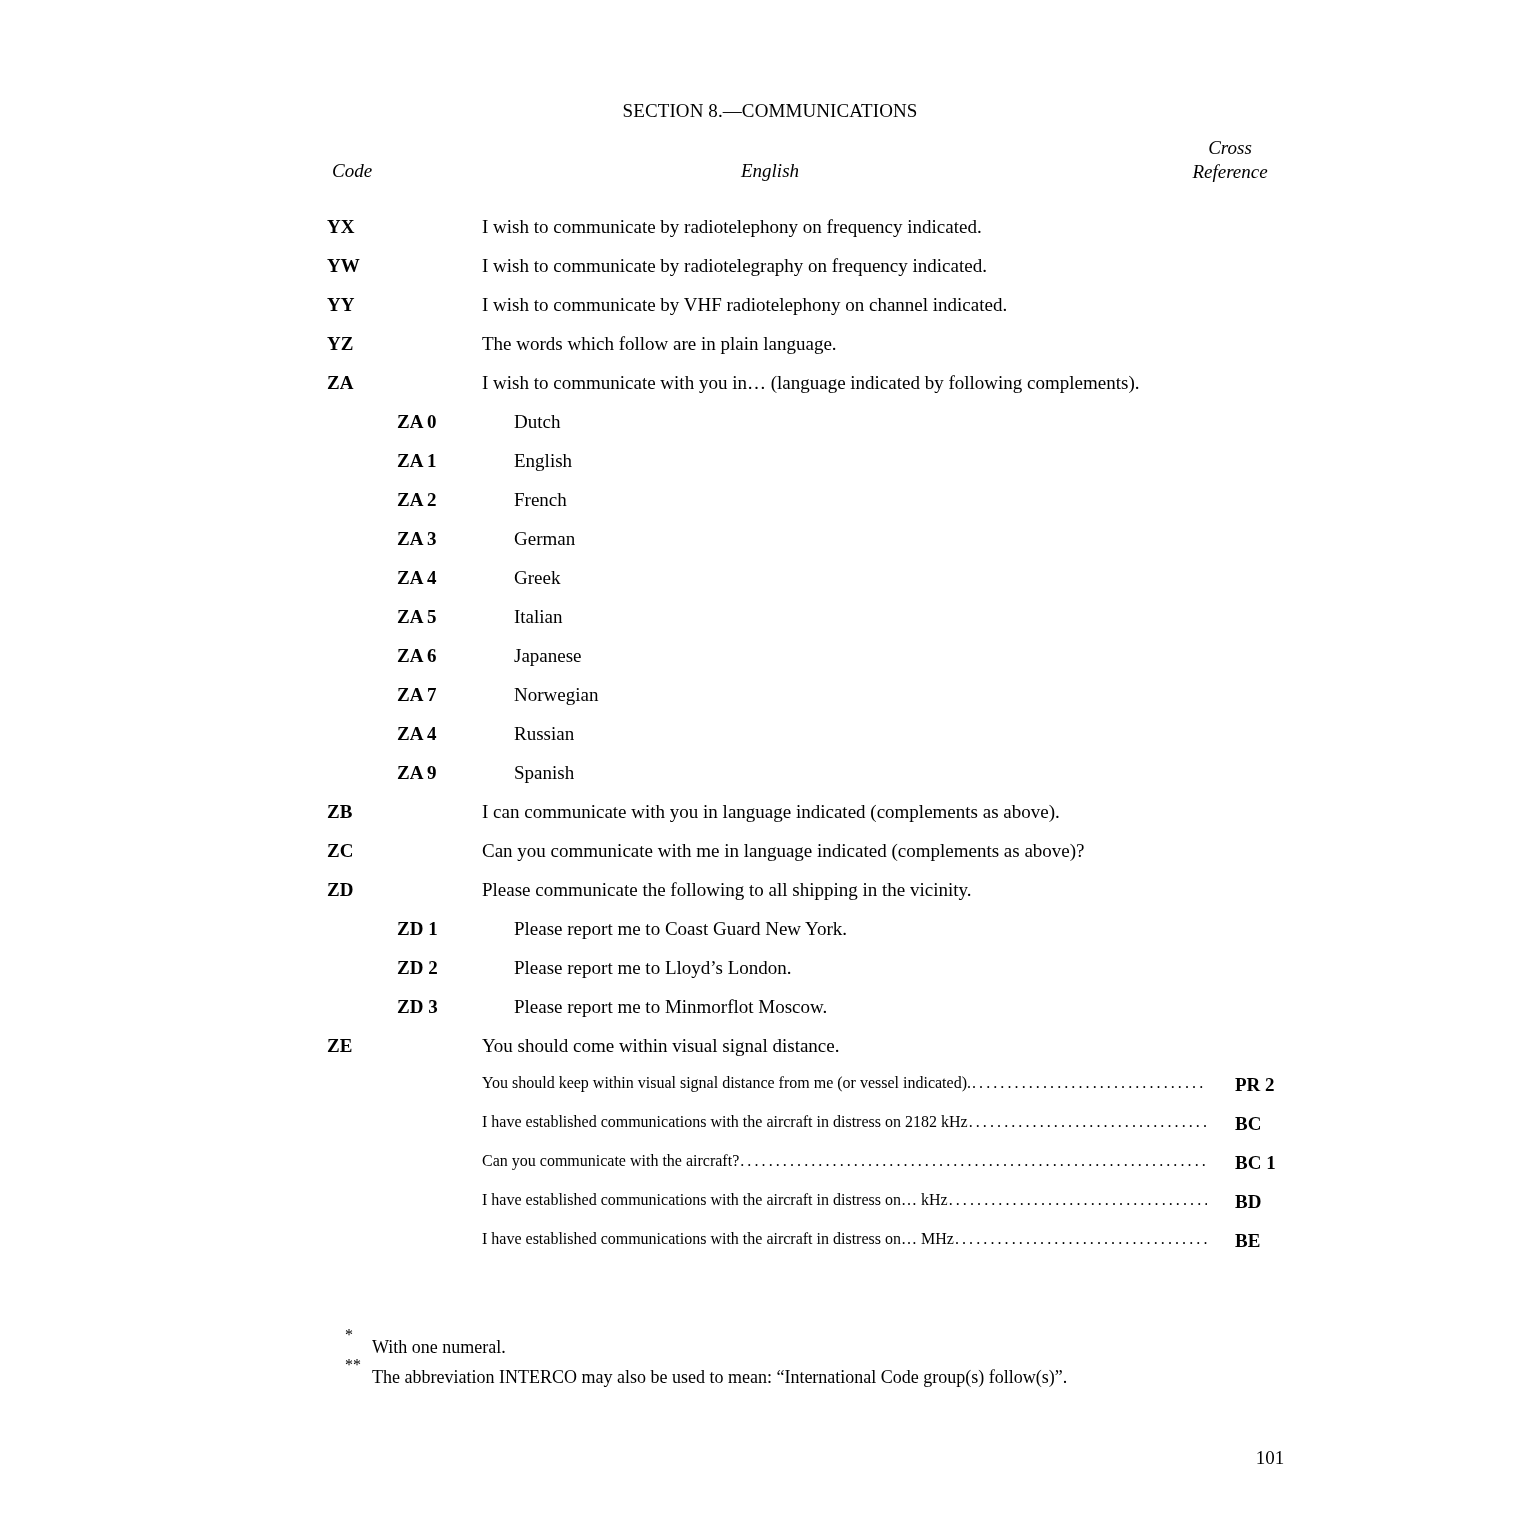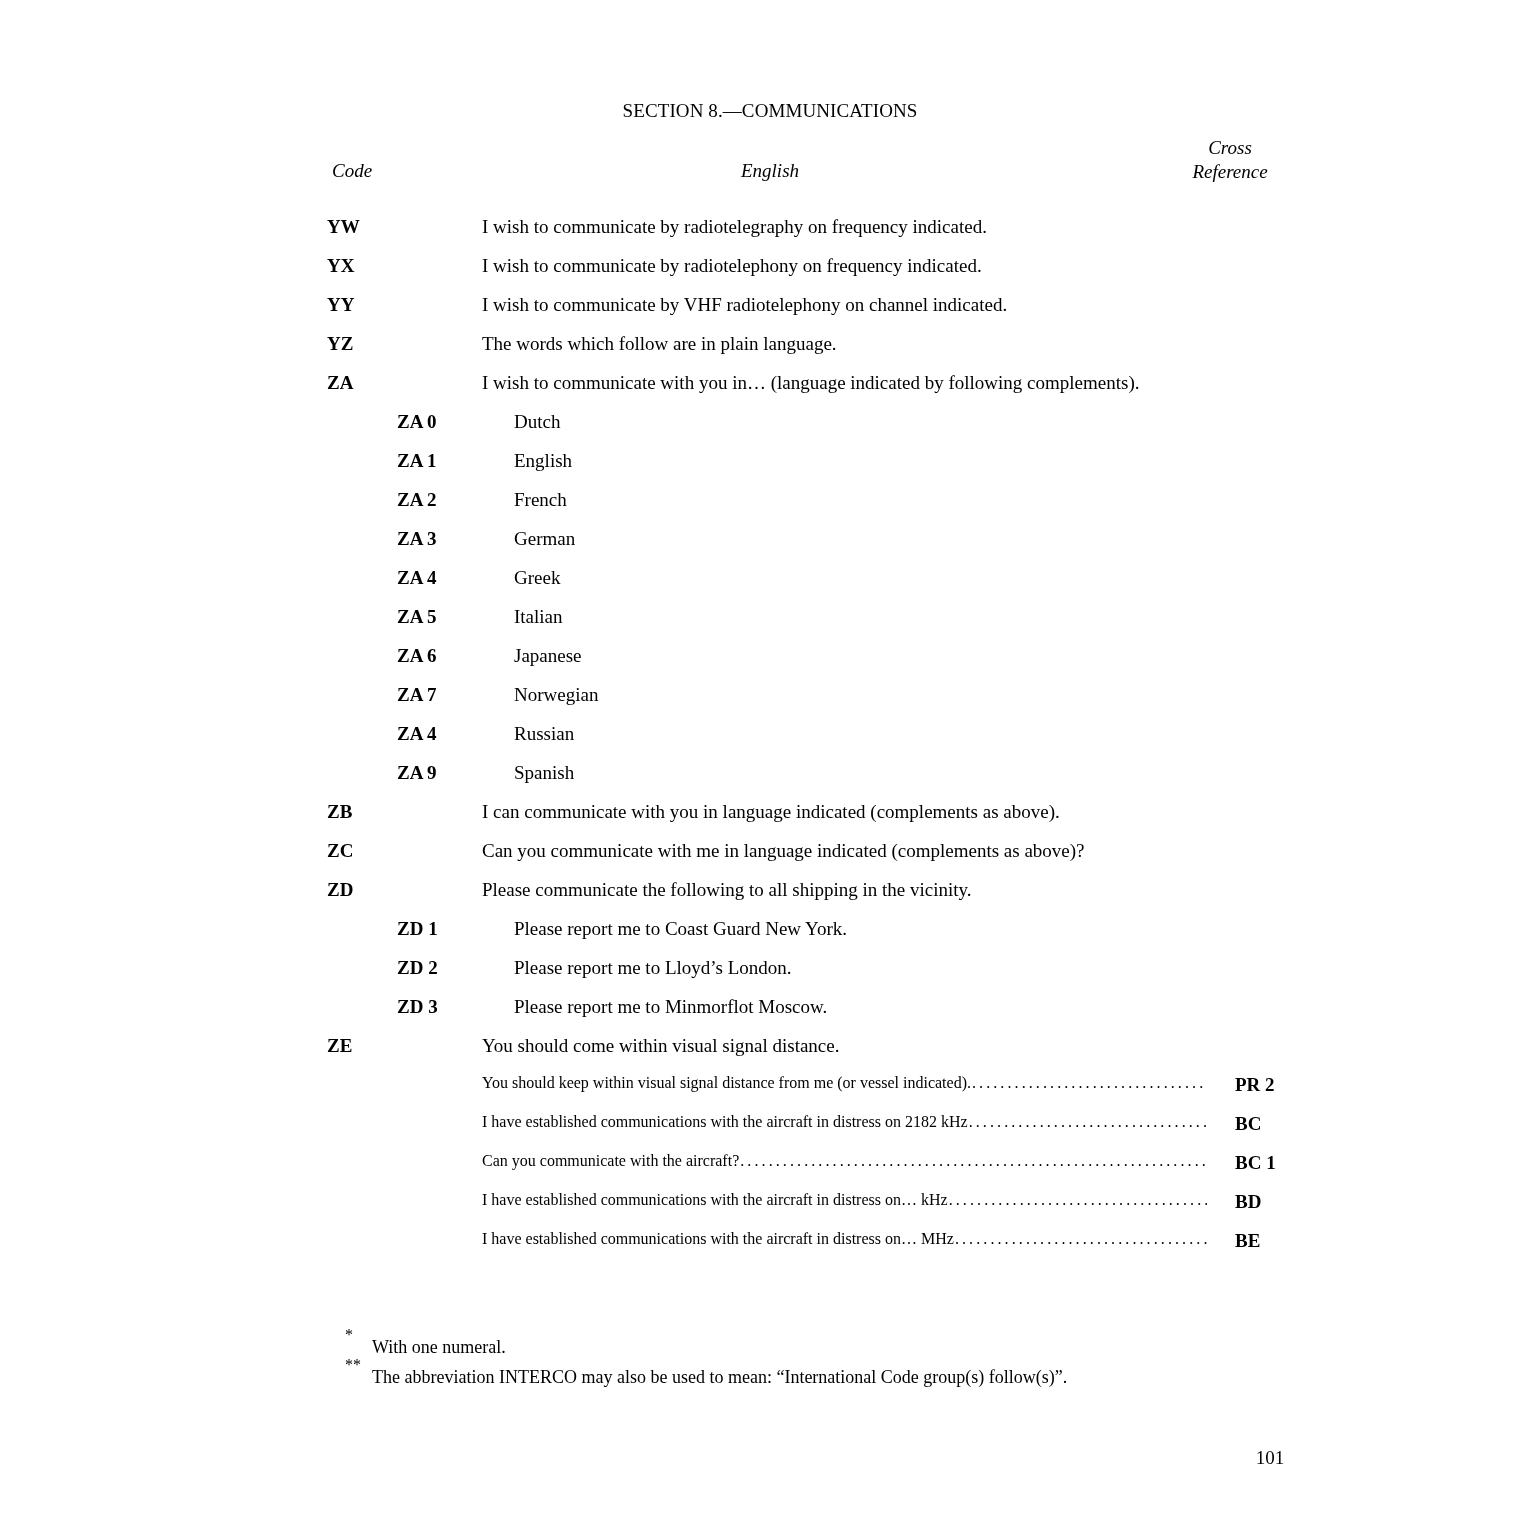--- a/index.html
+++ b/index.html
@@ -162,26 +162,26 @@
 
   <div class="col-head col-head-meaning">English</div>
 
   <div class="col-head col-head-xref">
     <span class="xl">Cross</span>
     <span class="xl">Reference</span>
   </div>
 
   <div class="rows" id="rows-container">
       <div class="row">
+        <div class="code">YX</div>
+        <div class="meaning">I wish to communicate by radiotelephony on frequency indicated.</div>
+      </div>
+      <div class="row">
         <div class="code">YW</div>
         <div class="meaning">I wish to communicate by radiotelegraphy on frequency indicated.</div>
-      </div>
-      <div class="row">
-        <div class="code">YX</div>
-        <div class="meaning">I wish to communicate by radiotelephony on frequency indicated.</div>
       </div>
       <div class="row">
         <div class="code">YY</div>
         <div class="meaning">I wish to communicate by VHF radiotelephony on channel indicated.</div>
       </div>
       <div class="row">
         <div class="code">YZ</div>
         <div class="meaning">The words which follow are in plain language.</div>
       </div>
       <div class="row">

